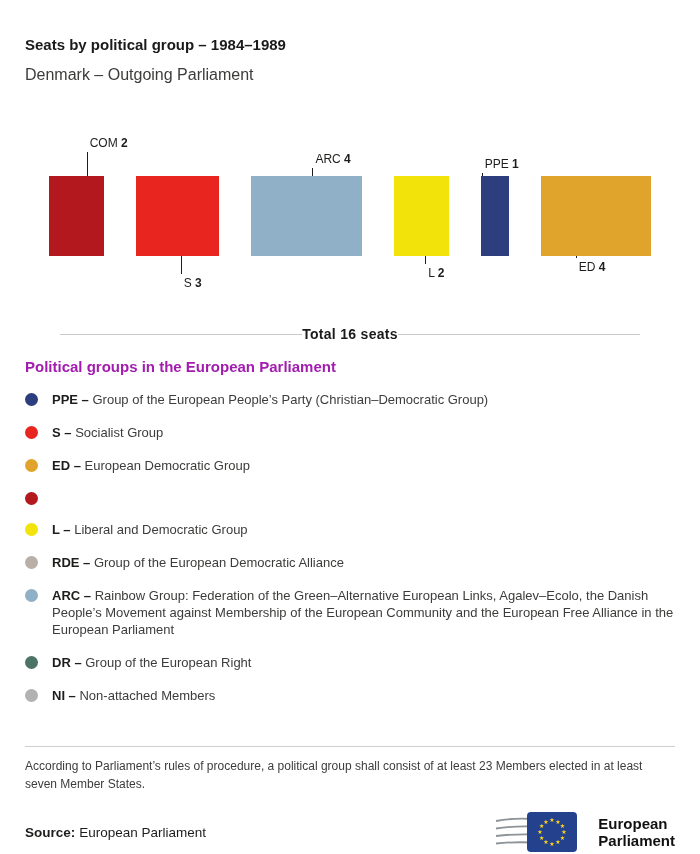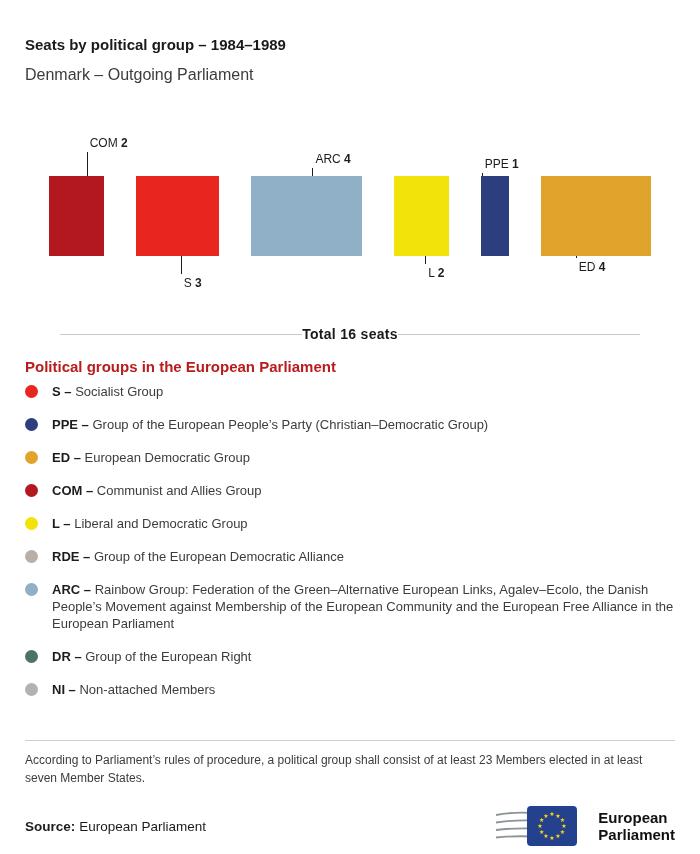--- a/index.html
+++ b/index.html
@@ -26,21 +26,21 @@
   .callout.above .callout-line { bottom: 0; }
   .callout.below .callout-line { top: 0; }
   .callout-label { position: absolute; left: 3px; white-space: nowrap; font-size: 12px; color: #1d1d1b; font-weight: 400; }
   .callout-label b { font-weight: 700; }
 
   .total-row { display: flex; align-items: center; margin: 32px 60px 0; }
   .total-line { flex: 1; height: 1px; background: #c9c9c9; }
   .total-label { font-size: 14px; font-weight: 700; color: #1a1a1a; letter-spacing: 0.3px; }
 
   .legend { padding: 0 25px; margin-top: 16px; }
-  .legend-heading { font-size: 15px; font-weight: 700; color: #b91c1c; margin-bottom: 8px; }
+  .legend-heading { font-size: 15px; font-weight: 700; color: #a21caf; margin-bottom: 16px; }
   .legend-item { display: flex; gap: 14px; margin-bottom: 16px; font-size: 13px; line-height: 17px; color: #3c3c3b; max-width: 650px; }
   .legend-item .dot { width: 13px; height: 13px; border-radius: 50%; flex: 0 0 13px; margin-top: 2px; }
   .legend-item b { font-weight: 700; color: #1d1d1b; }
 
   .rule { height: 1px; background: #cfcfcf; margin: 42px 25px 0; }
   .footnote { padding: 10px 25px 0; font-size: 12px; line-height: 1.5; color: #3c3c3b; max-width: 690px; }
 
   .footer { margin-top: 16px; padding: 0 25px 10px; display: flex; justify-content: space-between; align-items: center; }
   .source { font-size: 13.5px; color: #1d1d1b; }
   .source b { font-weight: 700; margin-right: 4px; }
@@ -95,34 +95,33 @@
   <div class="total-row">
     <span class="total-line"></span>
     <span class="total-label">Total 16 seats</span>
     <span class="total-line"></span>
   </div>
 
   <section class="legend">
     <h2 class="legend-heading">Political groups in the European Parliament</h2>
     <div class="legend-list">
         <div class="legend-item">
+          <span class="dot" style="background: rgb(44, 62, 126);"></span>
+          <span class="legend-text"><b>PPE – </b>Group of the European People’s Party (Christian–Democratic Group)</span>
+        </div>
+        <div class="legend-item">
           <span class="dot" style="background: rgb(232, 37, 31);"></span>
           <span class="legend-text"><b>S – </b>Socialist Group</span>
-        </div>
-        <div class="legend-item">
-          <span class="dot" style="background: rgb(44, 62, 126);"></span>
-          <span class="legend-text"><b>PPE – </b>Group of the European People’s Party (Christian–Democratic Group)</span>
         </div>
         <div class="legend-item">
           <span class="dot" style="background: rgb(224, 163, 43);"></span>
           <span class="legend-text"><b>ED – </b>European Democratic Group</span>
         </div>
         <div class="legend-item">
           <span class="dot" style="background: rgb(178, 24, 29);"></span>
-          <span class="legend-text"><b>COM – </b>Communist and Allies Group</span>
         </div>
         <div class="legend-item">
           <span class="dot" style="background: rgb(242, 227, 11);"></span>
           <span class="legend-text"><b>L – </b>Liberal and Democratic Group</span>
         </div>
         <div class="legend-item">
           <span class="dot" style="background: rgb(185, 175, 167);"></span>
           <span class="legend-text"><b>RDE – </b>Group of the European Democratic Alliance</span>
         </div>
         <div class="legend-item">

